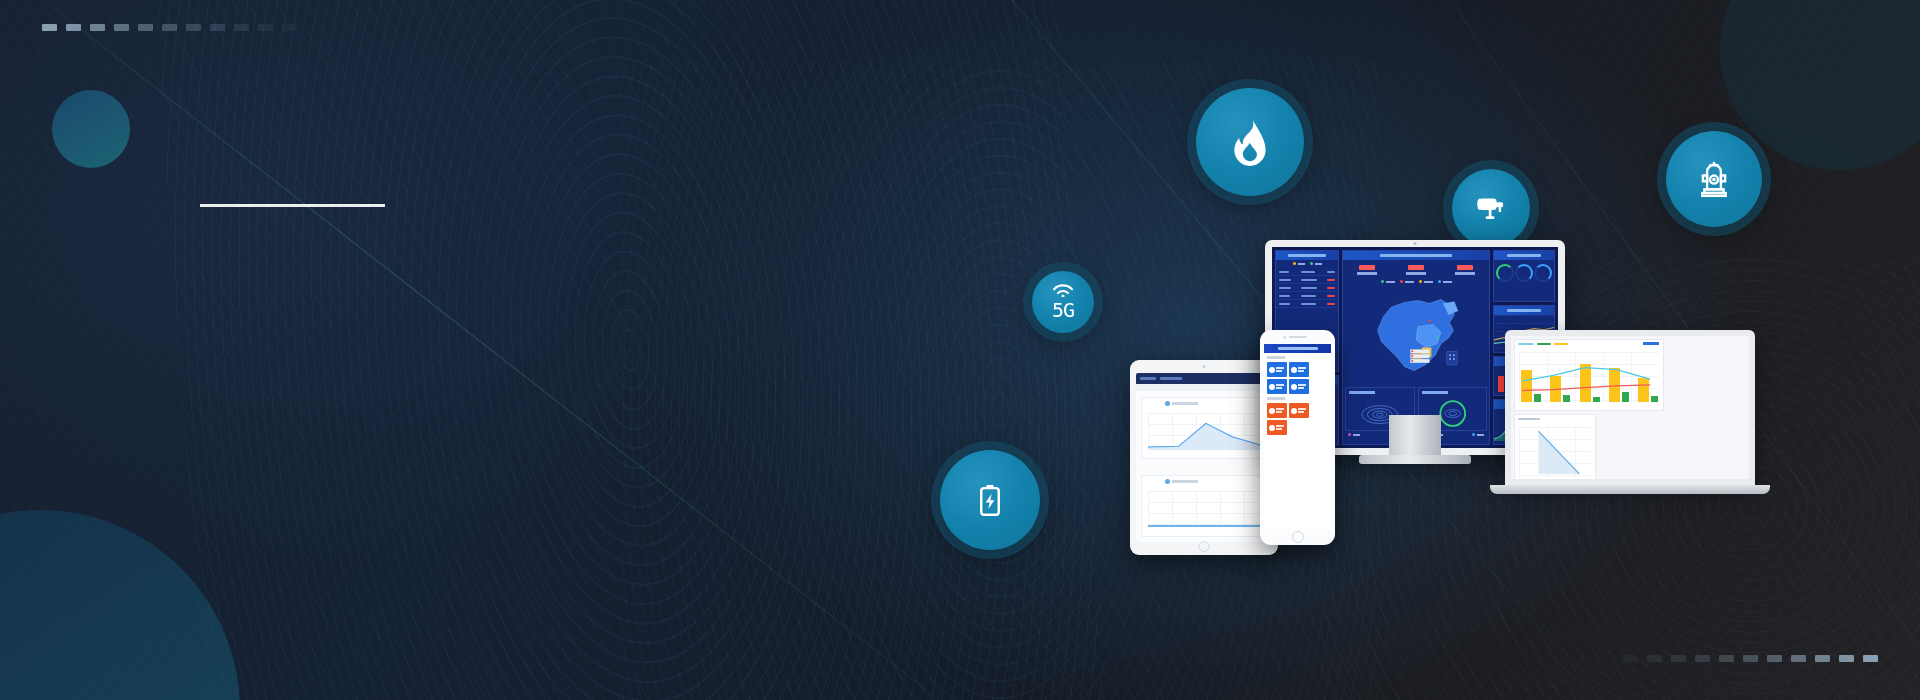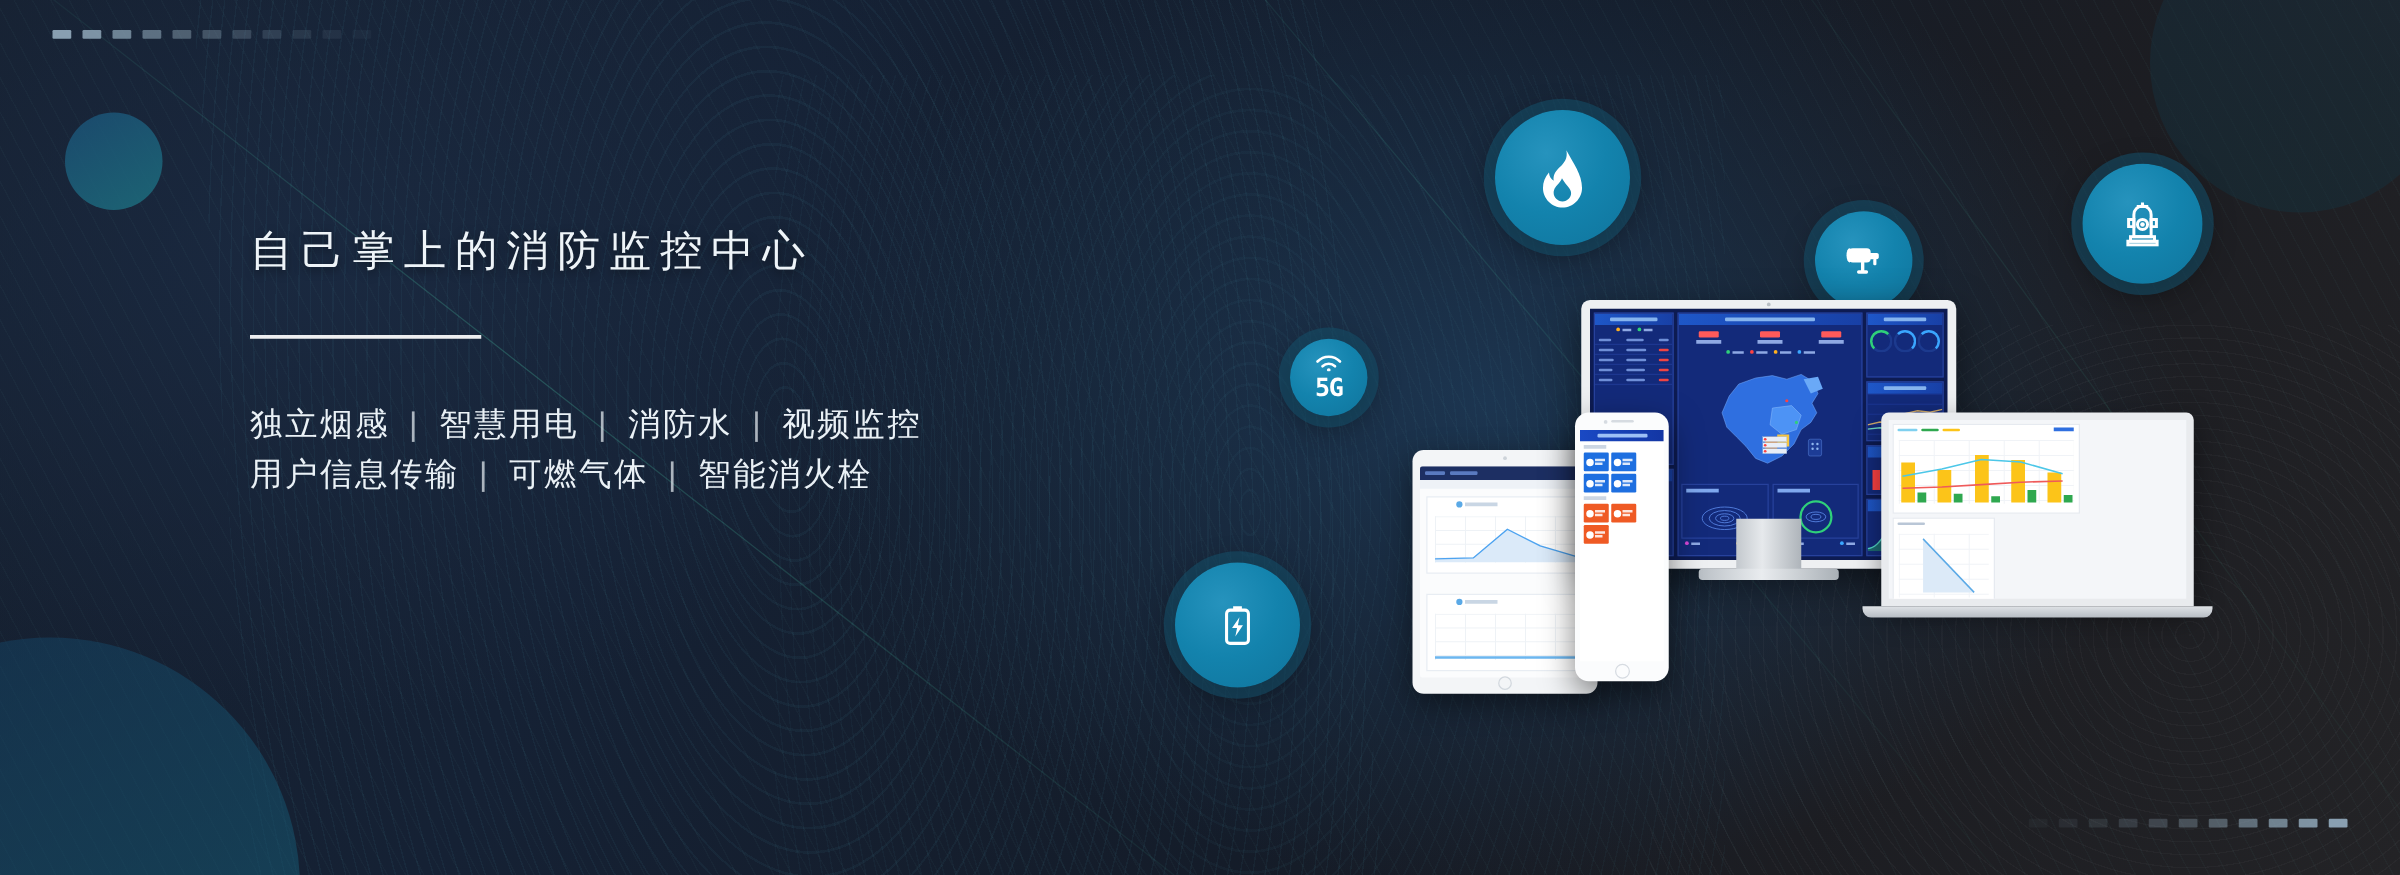--- a/index.html
+++ b/index.html
@@ -99,21 +99,21 @@
     box-shadow:0 0 0 9px rgba(20,78,104,0.58), 0 6px 26px rgba(0,0,0,.45);
   }
   .badge svg { display:block; }
   .badge-flame { left:1196px; top:88px; width:108px; height:108px; }
   .badge-cam   { left:1452px; top:169px; width:78px;  height:78px;  }
   .badge-hyd   { left:1666px; top:131px; width:96px;  height:96px;  }
   .badge-5g    { left:1032px; top:271px; width:62px;  height:62px;  }
   .badge-batt  { left:940px;  top:450px; width:100px; height:100px; }
   .txt5g {
     font-family:"DejaVu Sans Mono","Liberation Mono",monospace;
-    font-size:20px; font-weight:bold; color:#fff; line-height:1;
+    font-size:20px; font-weight:normal; color:#fff; line-height:1;
     letter-spacing:-1px; margin-top:3px;
   }
 
   
   .devices { position:absolute; left:1105px; top:280px; width:700px; height:300px; }
 
   
   .tablet { position:absolute; left:25px; top:80px; width:148px; height:195px;
     background:#f3f5f7; border-radius:9px; box-shadow:0 8px 24px rgba(0,0,0,.45);
     padding:13px 6px; }
@@ -266,40 +266,21 @@
       <span style="opacity:.28"></span>
       <span style="opacity:.36"></span>
     <span style="opacity:.46"></span>
       <span style="opacity:.58"></span>
       <span style="opacity:.72"></span>
     <span style="opacity:.85"></span>
       <span style="opacity:.95"></span>
   </div>
 
   <div class="copy">
-    <div class="subtitle">自己掌上的消防监控中心</div>
     <div class="divider"></div>
-    <div class="features">
-      <div class="feat-row">
-        <span>独立烟感</span>
-        <span class="sep">|</span>
-        <span>智慧用电</span>
-        <span class="sep">|</span>
-        <span>消防水</span>
-        <span class="sep">|</span>
-        <span>视频监控</span>
-      </div>
-      <div class="feat-row">
-        <span>用户信息传输</span>
-        <span class="sep">|</span>
-        <span>可燃气体</span>
-        <span class="sep">|</span>
-        <span>智能消火栓</span>
-      </div>
-    </div>
   </div>
 
   <div class="badge badge-flame">
     <svg width="50" height="50" viewBox="0 0 24 24">
       <path fill="#ffffff" d="M13.5 1.5c.6 3.2-.9 4.9-2.4 6.4-1.4 1.4-2.8 2.8-2.5 5.3-1-.5-1.7-1.6-1.8-3.1C5.3 11.8 4.5 13.9 4.5 16c0 4.1 3.4 7.5 7.5 7.5s7.5-3.4 7.5-7.5c0-5.4-3.4-9.4-6-14.5zM12 21.2c-1.9 0-3.4-1.5-3.4-3.3 0-1.7 1.1-2.7 2-3.7.5-.6 1-1.2 1.2-1.9.5 1 1.2 1.8 1.8 2.6.9 1.1 1.7 2 1.7 3 .1 1.8-1.4 3.3-3.3 3.3z"></path>
     </svg>
   </div>
 
   <div class="badge badge-cam">
     <svg width="38" height="38" viewBox="0 0 24 24">

